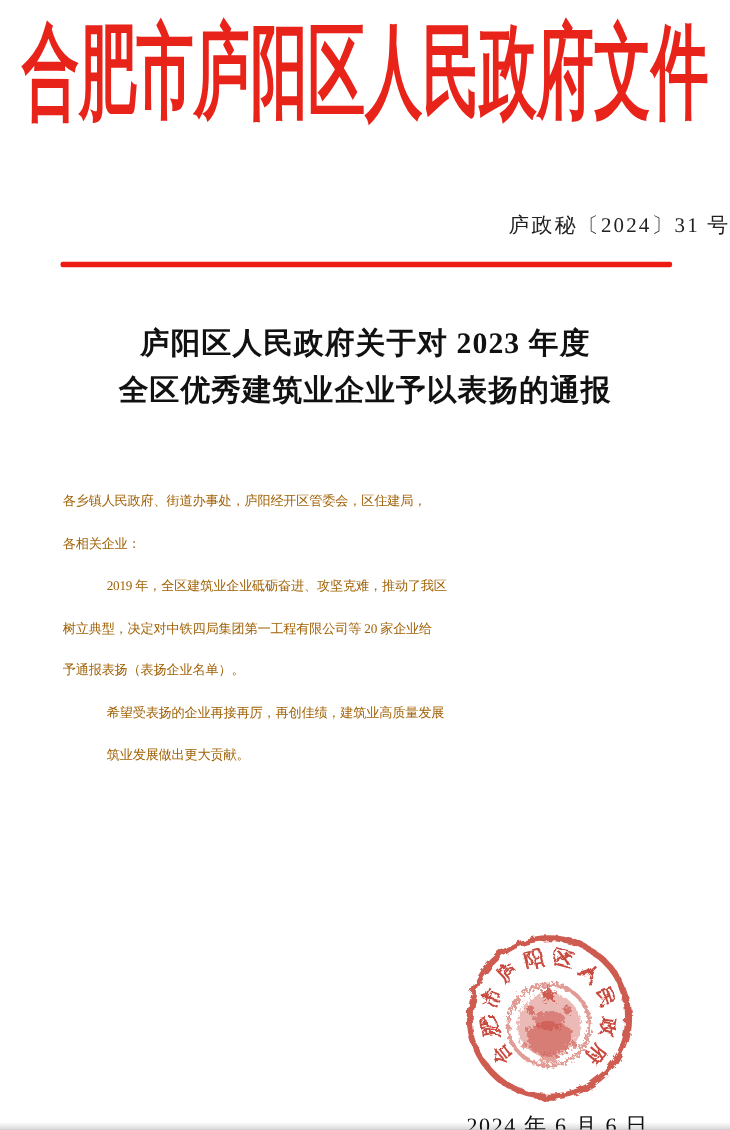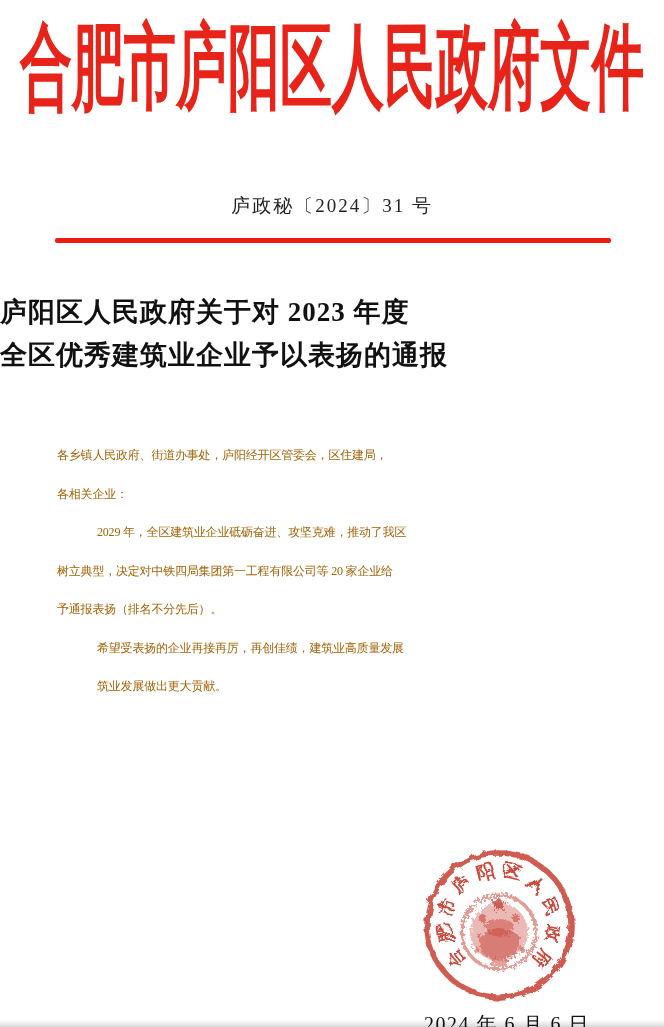--- a/index.html
+++ b/index.html
@@ -21,32 +21,32 @@
     text-align:center;
     font-size:52px;line-height:52px;font-weight:bold;
     color:#e8231a;
     white-space:nowrap;
     transform:scale(1,1.8);
     transform-origin:top center;
     letter-spacing:0px;
   }
   .docnum{
     position:absolute;top:193px;left:0;width:664px;
-    text-align:center;
+    text-align:right;
     font-size:19px;line-height:26px;
     letter-spacing:2px;
     color:#222;
   }
   .redline{
     position:absolute;top:238px;left:55px;width:556px;height:5px;
     background:#ee1b12;border-radius:2px;
   }
   .title{
     position:absolute;top:291px;left:0;width:664px;
-    text-align:left;
+    text-align:center;
     font-size:27px;line-height:43px;font-weight:bold;
     letter-spacing:1px;color:#111;
   }
   .bodytext{
     position:absolute;top:416px;left:57px;width:556px;
     font-size:12px;line-height:38.5px;
     letter-spacing:-0.2px;
     color:#a16207;
     margin-top:20px;
   }
@@ -83,23 +83,23 @@
   <div class="redline"></div>
 
   <div class="title">
     <div>庐阳区人民政府关于对 2023 年度</div>
     <div>全区优秀建筑业企业予以表扬的通报</div>
   </div>
 
   <div class="bodytext">
     <div class="line">各乡镇人民政府、街道办事处，庐阳经开区管委会，区住建局，</div>
     <div class="line">各相关企业：</div>
-    <div class="line ind2">2029 年，全区建筑业企业砥砺奋进、攻坚克难，推动了我区</div>
+    <div class="line ind2">2019 年，全区建筑业企业砥砺奋进、攻坚克难，推动了我区</div>
     <div class="line">树立典型，决定对中铁四局集团第一工程有限公司等 20 家企业给</div>
-    <div class="line">予通报表扬（排名不分先后）。</div>
+    <div class="line">予通报表扬（表扬企业名单）。</div>
     <div class="line ind2">希望受表扬的企业再接再厉，再创佳绩，建筑业高质量发展</div>
     <div class="line ind2">筑业发展做出更大贡献。</div>
   </div>
 
 
   <svg class="seal" viewBox="0 0 170 170" xmlns="http://www.w3.org/2000/svg" aria-hidden="true">
     <defs>
       <filter id="stamp" x="-25%" y="-25%" width="150%" height="150%">
         <feTurbulence type="fractalNoise" baseFrequency="0.09" numOctaves="3" result="t"></feTurbulence>
         <feDisplacementMap in="SourceGraphic" in2="t" scale="7"></feDisplacementMap>

